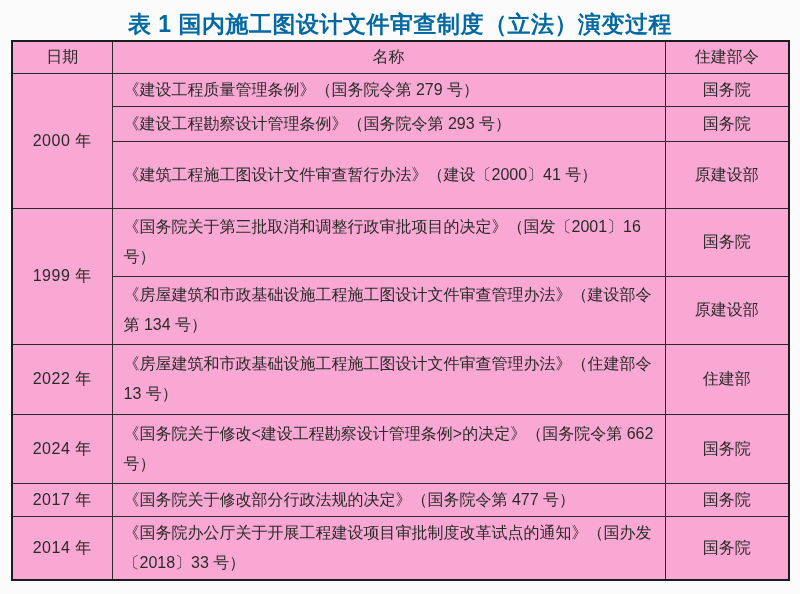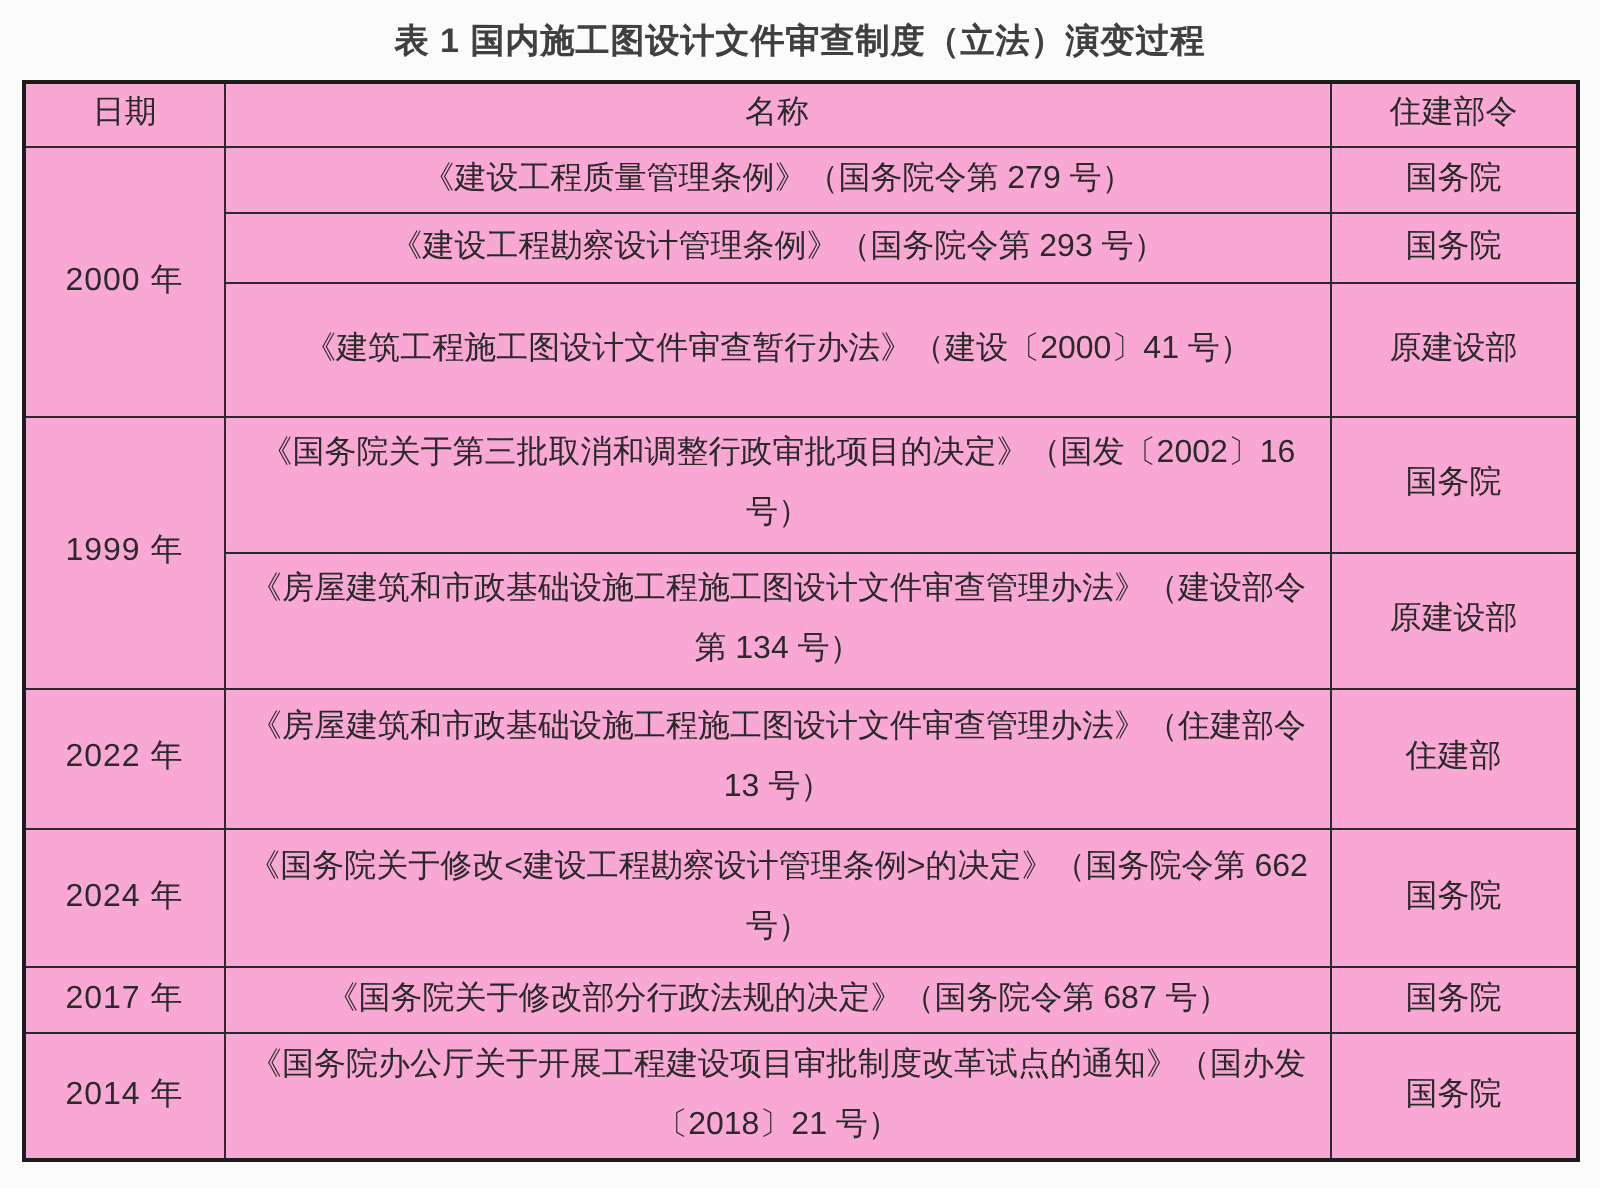--- a/index.html
+++ b/index.html
@@ -19,24 +19,24 @@
     left: 0; top: 0;
     width: 800px;
     height: 594px;
   }
   .table-title {
     position: absolute;
     left: 0;
     top: 9px;
     width: 800px;
     text-align: center;
-    font-size: 17px;
+    font-size: 23px;
     font-weight: bold;
     letter-spacing: 0.5px;
-    color: #404040;
+    color: #0369a1;
   }
   table.evo-table {
     position: absolute;
     left: 11px;
     top: 40px;
     width: 777px;
     border-collapse: collapse;
     table-layout: fixed;
     background: #f9a8d4;
     border: 2px solid #1c1c1c;
@@ -49,21 +49,21 @@
     color: #2a2a2a;
     vertical-align: middle;
     line-height: 30px;
     overflow: hidden;
   }
   col.c-date { width: 100px; }
   col.c-name { width: 553px; }
   col.c-pub  { width: 124px; }
 
   .cell-center { text-align: center; padding: 0 4px; }
-  .cell-name   { text-align: center; padding: 1px 10px 1px 11px; word-break: break-all; }
+  .cell-name   { text-align: left; padding: 1px 10px 1px 11px; word-break: break-all; }
 
   tr.h-head { height: 32px; }
   tr.h-r1 { height: 33px; }
   tr.h-r2 { height: 35px; }
   tr.h-r3 { height: 67px; }
   tr.h-r4 { height: 68px; }
   tr.h-r5 { height: 68px; }
   tr.h-r6 { height: 70px; }
   tr.h-r7 { height: 69px; }
   tr.h-r8 { height: 33px; }
@@ -102,21 +102,21 @@
         <td class="cell-name">《建设工程勘察设计管理条例》（国务院令第 293 号）</td>
         <td class="cell-center">国务院</td>
       </tr>
       <tr class="h-r3">
         <td class="cell-name">《建筑工程施工图设计文件审查暂行办法》（建设〔2000〕41 号）</td>
         <td class="cell-center">原建设部</td>
       </tr>
 
       <tr class="h-r4">
         <td class="date-cell cell-center" rowspan="2">1999 年</td>
-        <td class="cell-name">《国务院关于第三批取消和调整行政审批项目的决定》（国发〔2002〕16 号）</td>
+        <td class="cell-name">《国务院关于第三批取消和调整行政审批项目的决定》（国发〔2001〕16 号）</td>
         <td class="cell-center">国务院</td>
       </tr>
       <tr class="h-r5">
         <td class="cell-name">《房屋建筑和市政基础设施工程施工图设计文件审查管理办法》（建设部令第 134 号）</td>
         <td class="cell-center">原建设部</td>
       </tr>
 
       <tr class="h-r6">
         <td class="date-cell cell-center">2022 年</td>
         <td class="cell-name">《房屋建筑和市政基础设施工程施工图设计文件审查管理办法》（住建部令 13 号）</td>
@@ -124,25 +124,25 @@
       </tr>
 
       <tr class="h-r7">
         <td class="date-cell cell-center">2024 年</td>
         <td class="cell-name">《国务院关于修改&lt;建设工程勘察设计管理条例&gt;的决定》（国务院令第 662 号）</td>
         <td class="cell-center">国务院</td>
       </tr>
 
       <tr class="h-r8">
         <td class="date-cell cell-center">2017 年</td>
-        <td class="cell-name">《国务院关于修改部分行政法规的决定》（国务院令第 687 号）</td>
+        <td class="cell-name">《国务院关于修改部分行政法规的决定》（国务院令第 477 号）</td>
         <td class="cell-center">国务院</td>
       </tr>
 
       <tr class="h-r9">
         <td class="date-cell cell-center">2014 年</td>
-        <td class="cell-name">《国务院办公厅关于开展工程建设项目审批制度改革试点的通知》（国办发〔2018〕21 号）</td>
+        <td class="cell-name">《国务院办公厅关于开展工程建设项目审批制度改革试点的通知》（国办发〔2018〕33 号）</td>
         <td class="cell-center">国务院</td>
       </tr>
     </tbody>
   </table>
 
 </div>
 
 </body></html>

